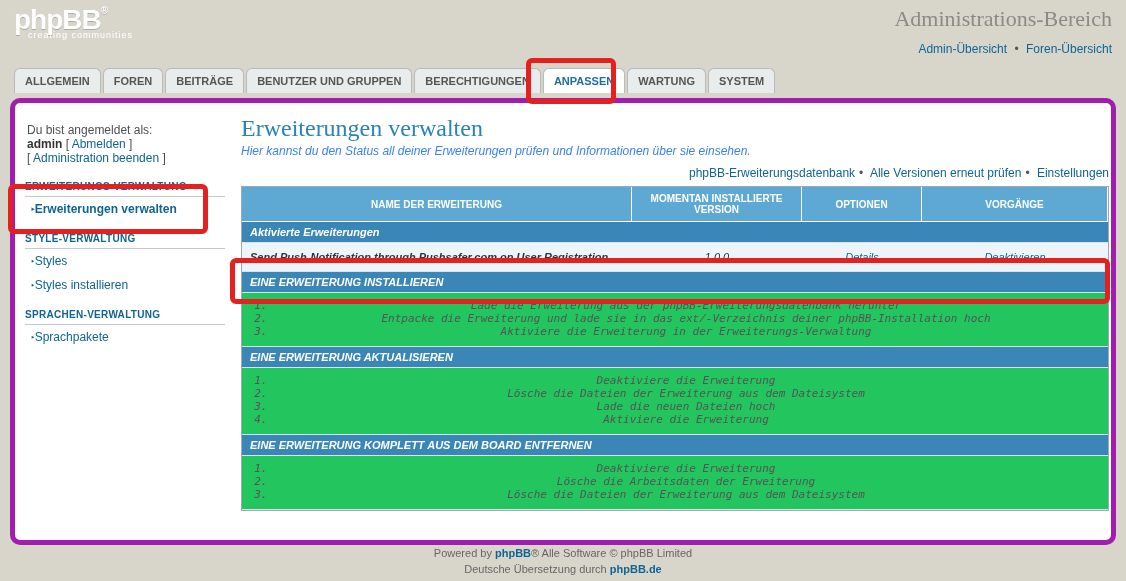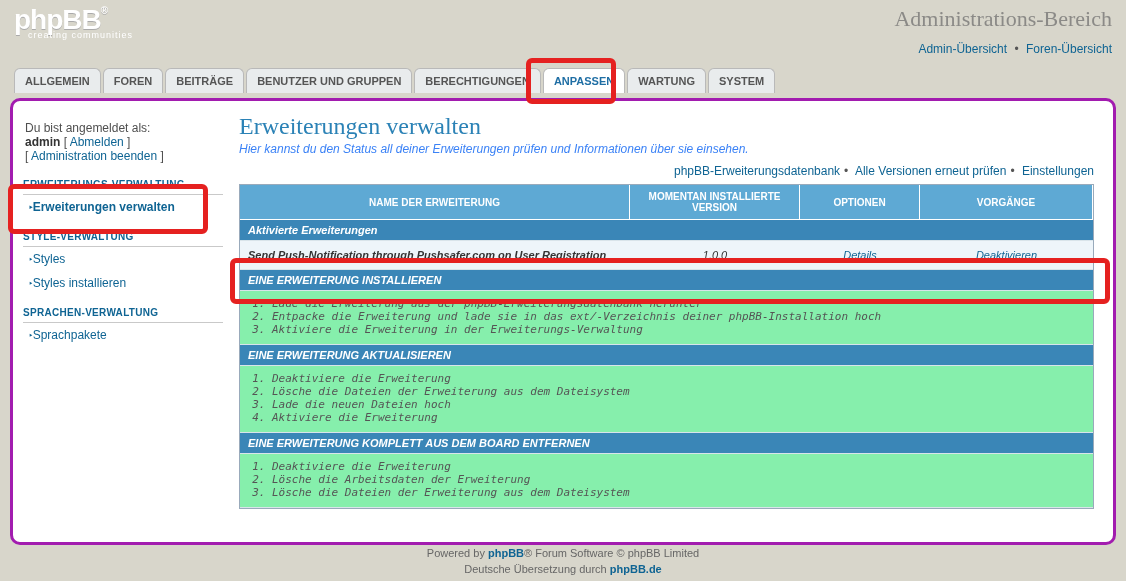--- a/index.html
+++ b/index.html
@@ -32,22 +32,22 @@
     display:inline-block; border:1px solid #b9b9b9; border-bottom:none;
     background:#e9eced; padding:6px 10px 6px 10px; margin-right:2px;
     border-radius:6px 6px 0 0; font-size:11px; color:#555; font-weight:bold;
     cursor:pointer; position:relative; z-index:1;
   }
   .tab.active { background:#fff; color:#1f6ea4; z-index:3; }
 
   
   .panel {
     position:absolute; left:10px; right:10px; top:98px; bottom:36px;
-    background:#fff; border:3px solid #a21caf; border-radius:10px;
-    padding:12px 19px 10px 10px;
+    background:#fff; border:5px solid #a21caf; border-radius:10px;
+    padding:12px 2px 10px 10px;
   }
 
   
   .side { width:200px; float:left; font-size:12px; }
   .loginbox { color:#4f4f4f; margin-bottom:12px; padding:8px 2px 0 2px;}
   .loginbox .admin { font-weight:bold; color:#333; }
   .side h4 {
     font-size:10px; color:#0f6493; letter-spacing:0.3px; font-weight:bold;
     border-bottom:1px solid #c9c9c9; padding:4px 0 4px 0; margin-top:8px;
   }
@@ -70,21 +70,21 @@
   table.ext th.c { text-align:center; }
   table.ext .secthead td {
     background:#3a86b7; color:#fff; font-weight:bold; padding:4px 8px; font-size:11px;
   }
   table.ext td { padding:8px; border-bottom:1px solid #d9e4ea; vertical-align:middle; font-size:11px;font-style:italic; }
   table.ext td.c { text-align:center; }
   table.ext tr.row td { background:#eef5fa; }
   table.ext tr.row td.name { color:#333; font-weight:bold; width:390px;margin-left:34px; }
   table.ext td.ver { width:170px; }
   table.ext td.opt { width:120px; }
-  table.ext .steps td { background:#86efac; color:#555; font-family: Verdana, monospace; font-size:11px; padding:6px 10px 8px 14px; }
+  table.ext .steps td { background:#22c55e; color:#555; font-family: Verdana, monospace; font-size:11px; padding:6px 10px 8px 14px;text-align:center; }
   ol.steps { padding-left:18px; }
   .mono { font-family: "Courier New", monospace; }
 
   
   .footer { position:absolute; left:0; right:0; bottom:4px; text-align:center; color:#666; font-size:11px; line-height:1.4;}
   .footer a { color:#0f6493; font-weight:bold; }
 
   
   .hl { position:absolute; border:5px solid #e52120; border-radius:6px; z-index:50; pointer-events:none; }
   .hl1 { left:526px; top:58px; width:90px; height:46px; }
@@ -201,15 +201,15 @@
               </ol>
             </td>
           </tr>
     </tbody>
       </table>
   </div>
   <div style="clear:both"></div>
 </div>
 
 <div class="footer">
-  <span>Powered by </span><a>phpBB</a><span>® Forum Software © phpBB Limited</span><br>
+  <span>Powered by </span><a>phpBB</a><span>® Alle Software © phpBB Limited</span><br>
   <span>Deutsche Übersetzung durch </span><a>phpBB.de</a>
 </div>
 
 </body></html>

